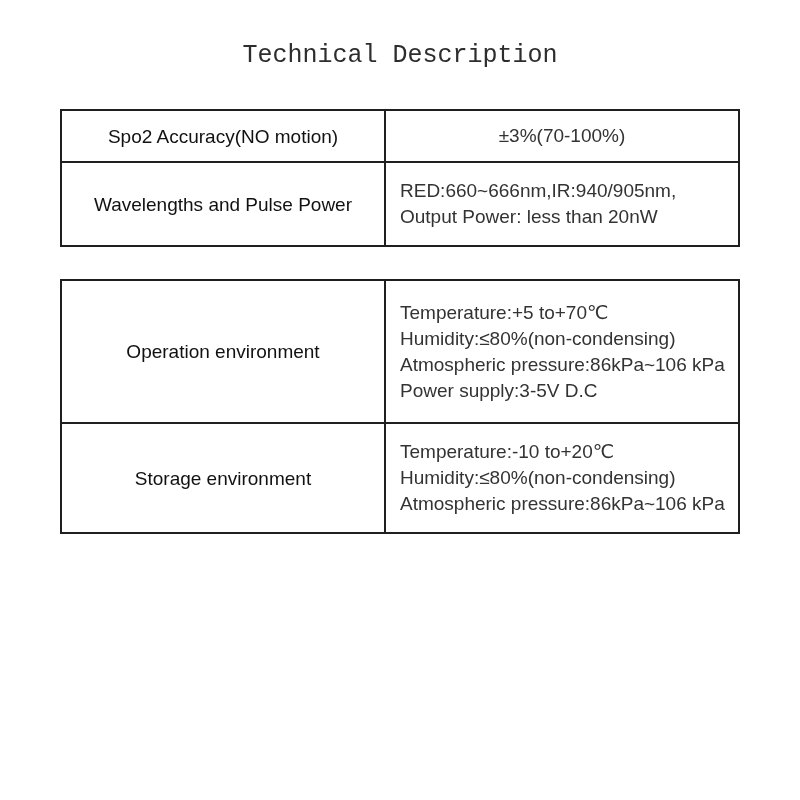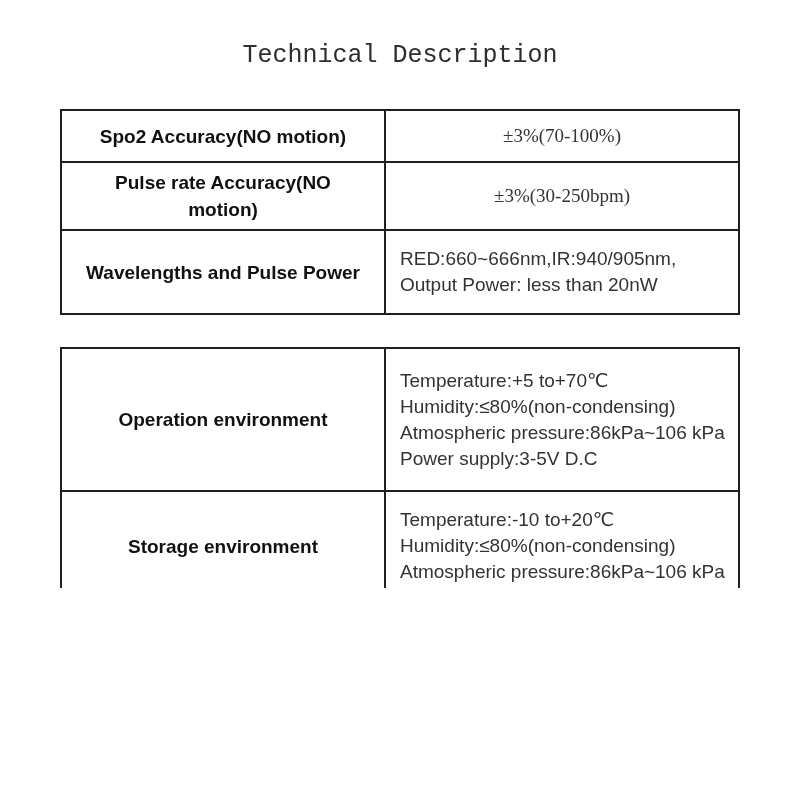--- a/index.html
+++ b/index.html
@@ -40,34 +40,33 @@
   .spec-table td {
     border: 2px solid #1f1f1f;
     vertical-align: middle;
     font-size: 19px;
     box-sizing: border-box;
   }
   .col-label { width: 324px; }
   .col-value { width: 354px; }
 
   td.label-cell {
-    font-weight: bold;
+    font-weight: normal;
     color: #111111;
     text-align: center;
     padding: 6px 22px;
     line-height: 27px;
   }
   td.value-cell {
     color: #333333;
     line-height: 26px;
   }
   td.value-center {
     text-align: center;
     padding: 6px 17px;
-    font-family: Liberation Serif, serif;
   }
   td.value-left {
     text-align: left;
     padding: 10px 1px 10px 14px;
   }
 
   .tech-row-1 td { height: 52px; }
   .tech-row-2 td { height: 61px; }
   .tech-row-3 td { height: 84px; }
   .env-row-1 td  { height: 143px; }
@@ -84,24 +83,20 @@
 
   <table class="spec-table tech-table">
     <colgroup>
       <col class="col-label">
       <col class="col-value">
     </colgroup>
     <tbody>
       <tr class="tech-row-1">
         <td class="label-cell">Spo2 Accuracy(NO motion)</td>
         <td class="value-cell value-center">±3%(70-100%)</td>
-      </tr>
-      <tr class="tech-row-2">
-        <td class="label-cell">Pulse rate Accuracy(NO motion)</td>
-        <td class="value-cell value-center">±3%(30-250bpm)</td>
       </tr>
       <tr class="tech-row-3">
         <td class="label-cell">Wavelengths and Pulse Power</td>
         <td class="value-cell value-left">
           <div class="value-line">RED:660~666nm,IR:940/905nm,</div>
           <div class="value-line">Output Power: less than 20nW</div>
         </td>
       </tr>
     </tbody>
   </table>

